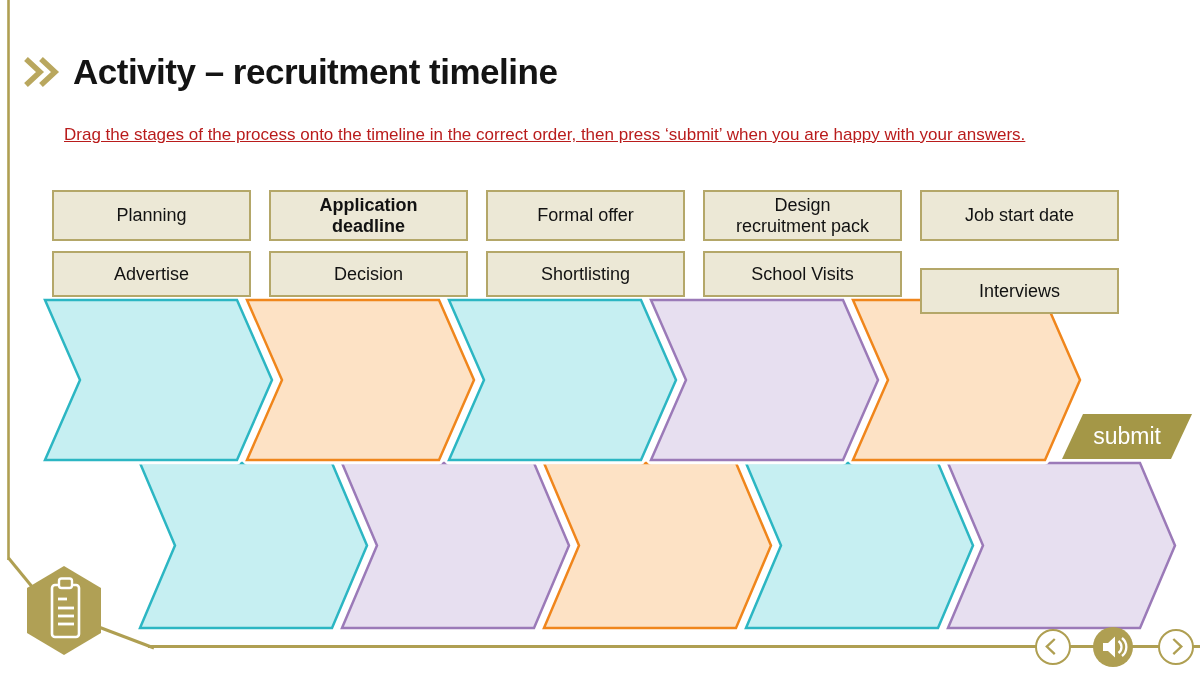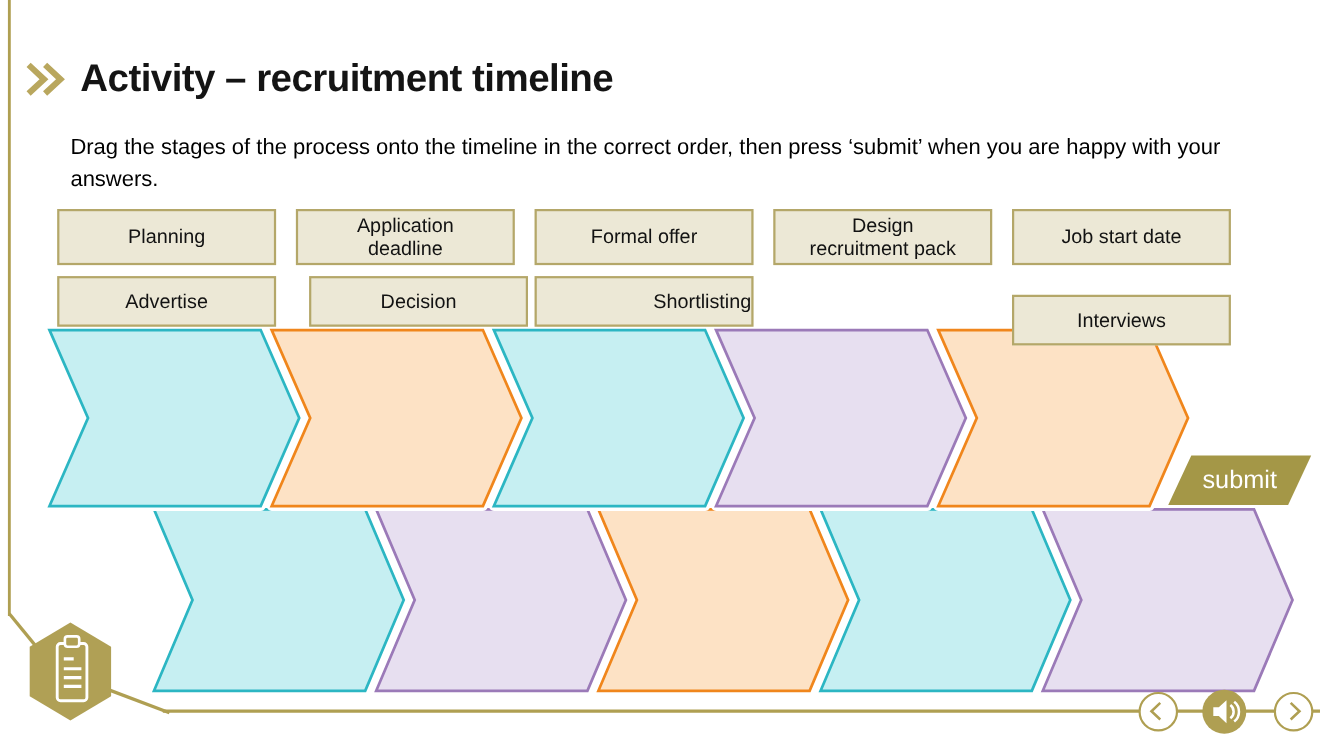--- a/index.html
+++ b/index.html
@@ -8,22 +8,22 @@
   .stage{position:absolute;inset:0;width:1200px;height:675px;}
 
   
   #decor{position:absolute;left:0;top:0;z-index:1;pointer-events:none;}
 
   
   #header{position:absolute;left:22px;top:52px;display:flex;align-items:center;gap:13px;z-index:6;}
   #page-title{font-size:35px;font-weight:bold;color:#141414;letter-spacing:-0.5px;}
 
   
-  #instructions{position:absolute;left:64px;top:120px;width:1066px;font-size:20px;
-                line-height:29px;color:#000000;z-index:6;}
+  #instructions{position:absolute;left:64px;top:120px;width:1066px;font-size:17px;
+                line-height:29px;color:#b91c1c;z-index:6;text-decoration:underline;}
 
   
   .labels-row{position:absolute;left:0;width:1200px;z-index:7;}
   #labels-row1{top:190px;height:66px;}
   #labels-row2{top:251px;height:46px;text-decoration:underline;}
   .label-box{position:absolute;top:0;width:199px;height:51px;box-sizing:border-box;
              background:#ece8d6;border:2px solid #b4a769;display:flex;align-items:center;
              justify-content:center;cursor:grab;}
   #labels-row2 .label-box{height:46px;}
   .label-box span{font-size:18px;color:#121212;text-align:center;white-space:pre-line;line-height:21px;}
@@ -74,44 +74,47 @@
   </svg>
   <div id="page-title">Activity – recruitment timeline</div>
 </div>
 
 <div id="instructions">Drag the stages of the process onto the timeline in the correct order, then press ‘submit’ when you are happy with your answers.</div>
 
 <div id="labels-row1" class="labels-row">
     <div class="label-box" style="left: 52px;">
       <span>Planning</span>
     </div>
-    <div class="label-box" style="left: 269px;">
+    <div class="label-box" style="left: 269px; font-weight: bold;">
       <span>Application
 deadline</span>
     </div>
     <div class="label-box" style="left: 486px;">
       <span>Formal offer</span>
     </div>
     <div class="label-box" style="left: 920px;">
       <span>Job start date</span>
     </div>
     <div class="label-box" style="left: 703px;">
       <span>Design
 recruitment pack</span>
     </div>
   </div>
 <div id="labels-row2" class="labels-row">
     <div class="label-box" style="left: 52px;">
       <span>Advertise</span>
     </div>
-    <div class="label-box" style="left: 281px;">
+    <div class="label-box" style="left: 269px;">
       <span>Decision</span>
     </div>
-    <div class="label-box" style="left: 486px; justify-content: flex-end;">
+    <div class="label-box" style="left: 486px;">
       <span>Shortlisting</span>
+    </div>
+    <div class="label-box" style="left: 703px;">
+      <span>School Visits</span>
     </div>
     <div class="label-box" style="left: 920px; margin-top: 17px;">
       <span>Interviews</span>
     </div>
   </div>
 
 <svg id="row1-svg" class="chevron-row" width="1200" height="160" viewBox="0 0 1200 160">
     <g>
       <polygon points="853,0 1045,0 1080,80 1045,160 853,160 888,80" fill="#ffffff" stroke="#ffffff" stroke-width="9" stroke-linejoin="round"></polygon>
       <polygon points="853,0 1045,0 1080,80 1045,160 853,160 888,80" fill="#fde2c5" stroke="#f0861c" stroke-width="2.5"></polygon>

